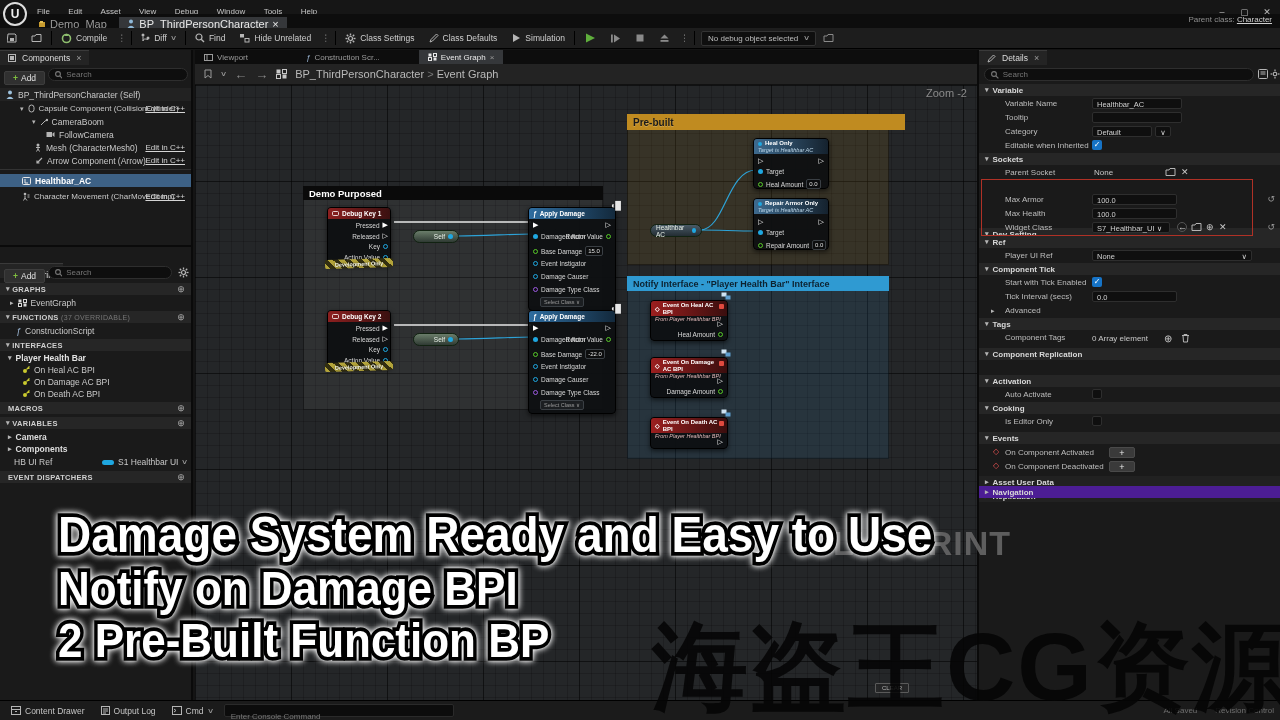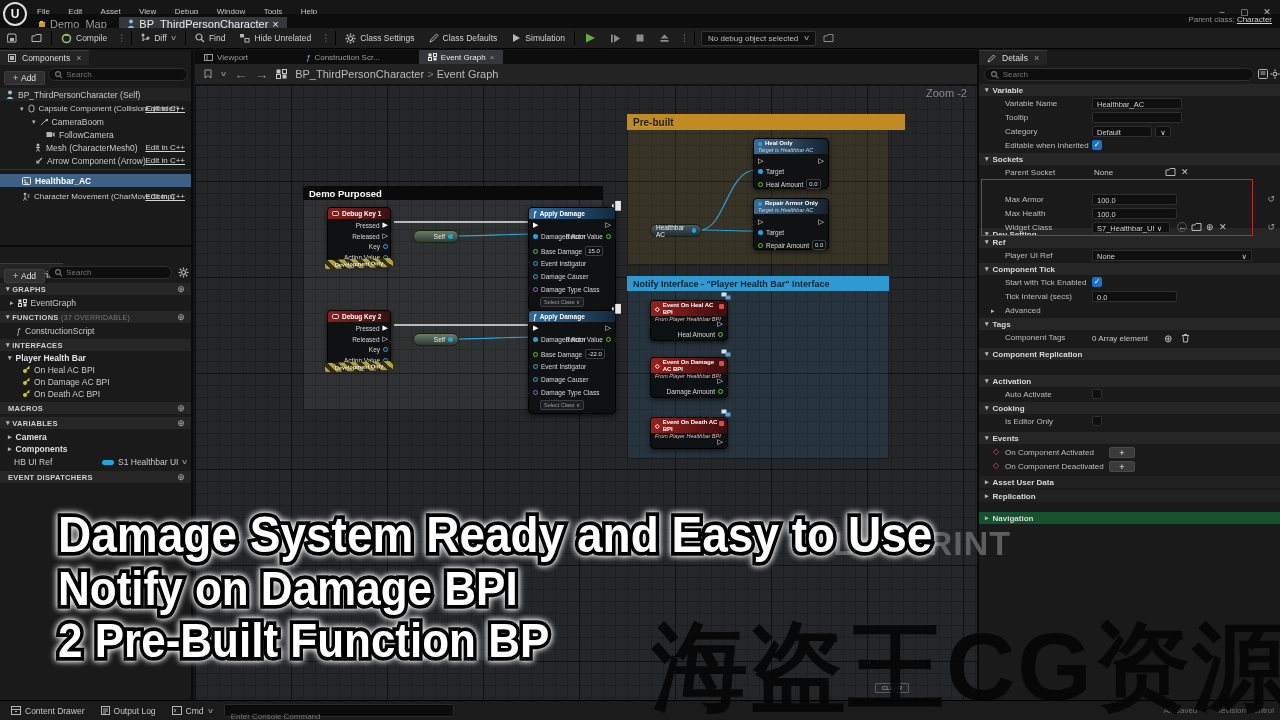--- a/index.html
+++ b/index.html
@@ -967,21 +967,21 @@
     </div>
 
     <div class="d-sect" style="top:426px;background:#212121;">
         <span class="caret">▸</span>
         <span>Asset User Data</span>
       </div>
     <div class="d-sect" style="top:440px;background:#212121;">
         <span class="caret">▸</span>
         <span>Replication</span>
       </div>
-    <div class="d-sect" style="top:462px;background:#14532d;">
+    <div class="d-sect" style="top:436px;background:#4c1d95;">
         <span class="caret">▸</span>
         <span>Navigation</span>
       </div>
   </div>
 
   <div class="abs statusbar">
     <span class="sb-item">
       <svg class="ic" width="10" height="9">
           <rect x="0.5" y="0.5" width="9" height="8" fill="none" stroke="#b5b5b5"></rect>
           <line x1="0.5" y1="3.5" x2="9.5" y2="3.5" stroke="#b5b5b5"></line>

